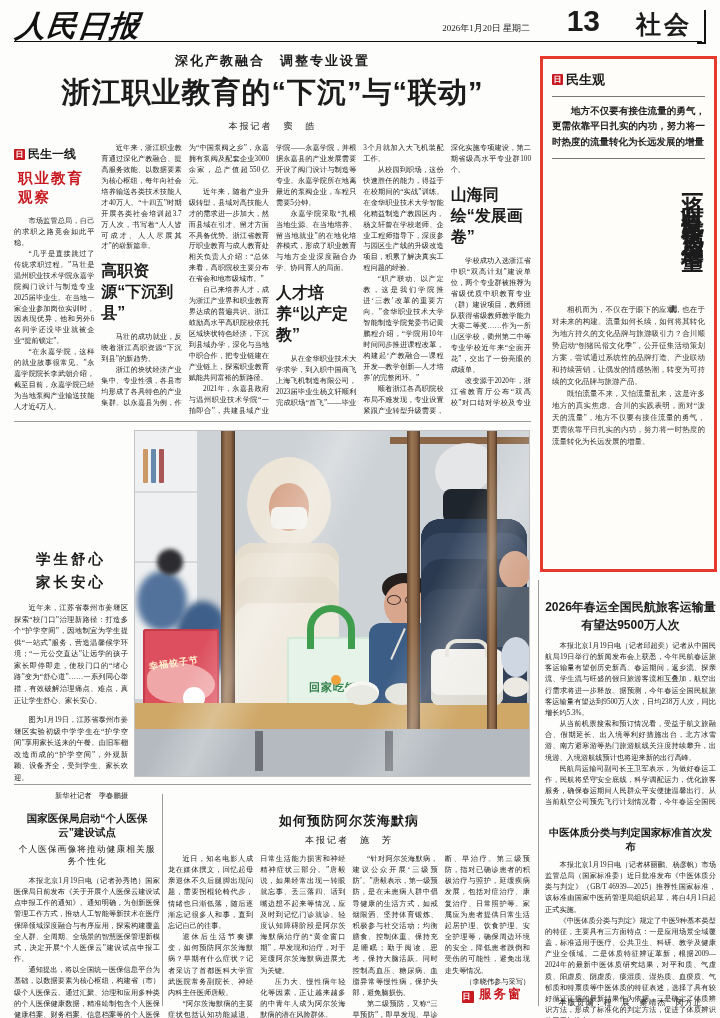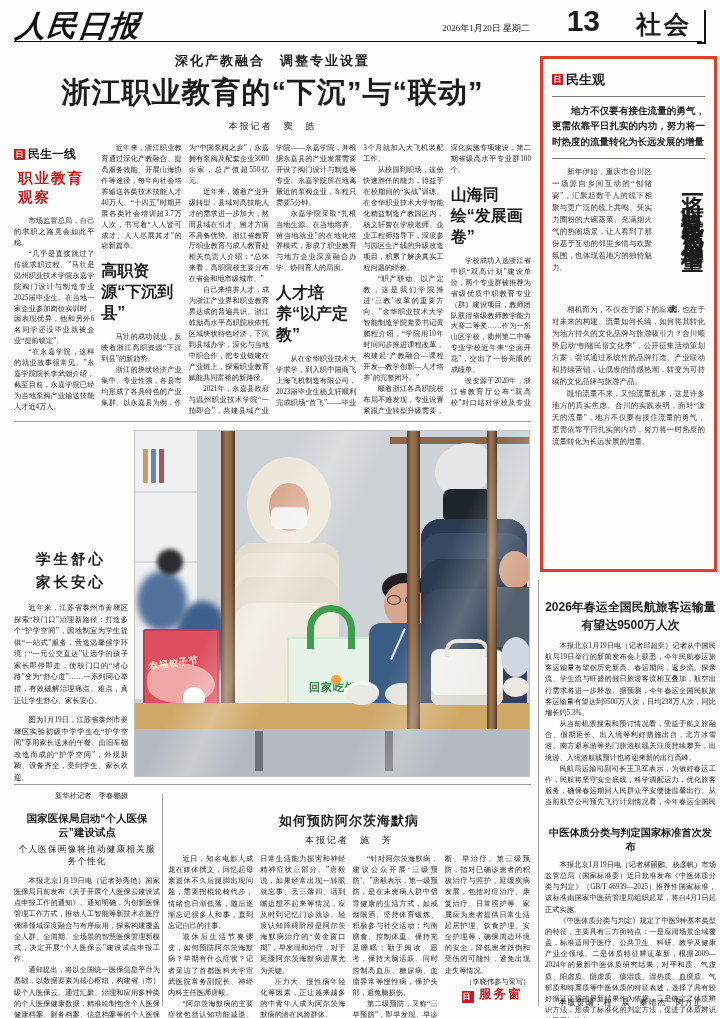--- a/index.html
+++ b/index.html
@@ -126,21 +126,21 @@
       <div class="lead-label">
         <span class="rtag">
           <span class="ricon">日</span>
           <span>民生一线</span>
         </span>
         <div class="lead-sub">职业教育观察</div>
       </div>
       <p>市场监管总局，自己的求职之路竟会如此平稳。</p>
       <p>“几乎是直接跳过了传统求职过程。”马壮是温州职业技术学院永嘉学院阀门设计与制造专业2025届毕业生。在当地一家企业参加岗位实训时，因表现优异，他和另外6名同学还没毕业就被企业“提前锁定”。</p>
       <p>“在永嘉学院，这样的就业故事很常见。”永嘉学院院长李武朝介绍，截至目前，永嘉学院已经为当地泵阀产业输送技能人才近4万人。</p>
-      <p>近年来，浙江职业教育通过深化产教融合、提高服务效能、开展山海协作等途径，每年向社会培养输送各类技术技能人才40万人。“十四五”时期开展各类社会培训超3.7万人次，书写着“人人皆可成才、人人尽展其才”的崭新篇章。</p>
+      <p>近年来，浙江职业教育通过深化产教融合、提高服务效能、以数据要素为核心枢纽，每年向社会培养输送各类技术技能人才40万人。“十四五”时期开展各类社会培训超3.7万人次，书写着“人人皆可成才、人人尽展其才”的崭新篇章。</p>
       <div class="subhead">高职资源“下沉到县”</div>
       <p>马壮的成功就业，反映着浙江高职资源“下沉到县”的新趋势。</p>
       <p>浙江的块状经济产业集中、专业性强，各县市均形成了各具特色的产业集群。以永嘉县为例，作为“中国泵阀之乡”，永嘉拥有泵阀及配套企业3000余家，总产值超550亿元。</p>
       <p>近年来，随着产业升级转型，县域对高技能人才的需求进一步加大，然而县域在引才、留才方面不具备优势。浙江省教育厅职业教育与成人教育处相关负责人介绍：“总体来看，高职院校主要分布在省会和地市级城市。”</p>
       <p>自己来培养人才，成为浙江产业界和职业教育界达成的普遍共识。浙江鼓励高水平高职院校依托区域块状特色经济，下沉到县域办学，深化与当地中职合作，把专业链建在产业链上，探索职业教育赋能共同富裕的新路径。</p>
       <p>2021年，永嘉县政府与温州职业技术学院“一拍即合”，共建县域产业学院——永嘉学院，并根据永嘉县的产业发展需要开设了阀门设计与制造等专业。永嘉学院所在地离最近的泵阀企业，车程只需要5分钟。</p>
       <p>永嘉学院采取“扎根当地生源、在当地培养、留当地就业”的在地化培养模式，形成了职业教育与地方企业深度融合办学、协同育人的局面。</p>
       <div class="subhead">人才培养“以产定教”</div>
       <p>从在金华职业技术大学求学，到入职中国商飞上海飞机制造有限公司，2023届毕业生杨文轩顺利完成职场“首飞”——毕业3个月就加入大飞机装配工作。</p>
       <p>从校园到职场，这份快速胜任的能力，得益于在校期间的“实战”训练。在金华职业技术大学智能化精益制造产教园区内，杨文轩曾在学校老师、企业工程师指导下，深度参与园区生产线的升级改造项目，积累了解决真实工程问题的经验。</p>
@@ -157,21 +157,20 @@
   <div id="msg-box">
     <span class="rtag" style="font-size:13px;">
       <span class="ricon">日</span>
       <span>民生观</span>
     </span>
     <div class="msg-rule"></div>
     <div id="msg-intro">地方不仅要有接住流量的勇气，更需依靠平日扎实的内功，努力将一时热度的流量转化为长远发展的增量</div>
     <div class="msg-rule"></div>
     <div id="msg-flex">
       <div id="msg-upper">
-        <p>新年伊始，重庆市合川区一场源自乡间互动的“刨猪宴”，汇聚起数千人的线下相聚与更广泛的线上共鸣。凭实力圈粉的大碗蒸菜、充满烟火气的热闹场景，让人看到了那份基于互动的邻里乡情与欢聚氛围，也体现着地方的独特魅力。</p>
       </div>
       <div id="msg-vwrap">
         <div id="msg-author">闵方正</div>
         <div id="msg-vtitle">将一时流量转化为发展增量</div>
       </div>
     </div>
     <div id="msg-lower">
       <p>相机而为，不仅在于眼下的应对，也在于对未来的构建。流量如何长续，如何将其转化为地方持久的文化品牌与旅游吸引力？合川顺势启动“刨猪民俗文化季”，公开征集活动策划方案，尝试通过系统性的品牌打造、产业联动和持续营销，让偶发的情感热潮，转变为可持续的文化品牌与旅游产品。</p>
       <p>既怕流量不来，又怕流量乱来，这是许多地方的真实焦虑。合川的实践表明，面对“泼天的流量”，地方不仅要有接住流量的勇气，更需依靠平日扎实的内功，努力将一时热度的流量转化为长远发展的增量。</p>
     </div>

